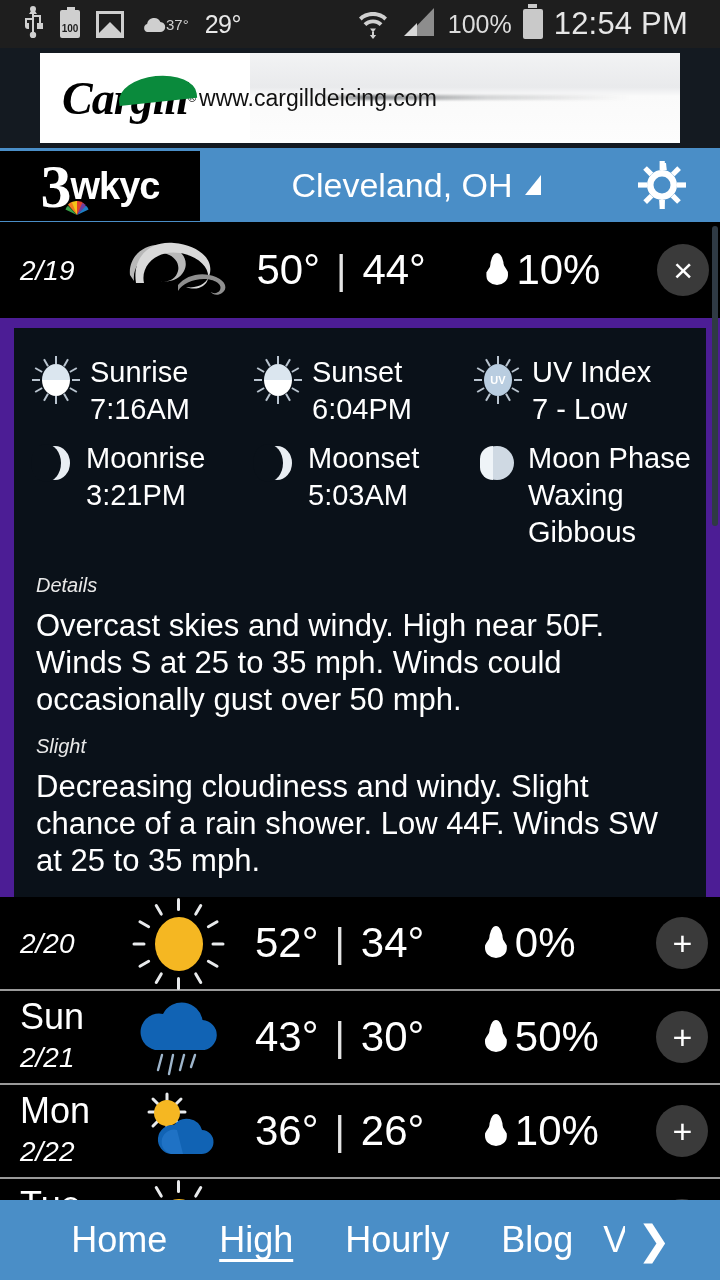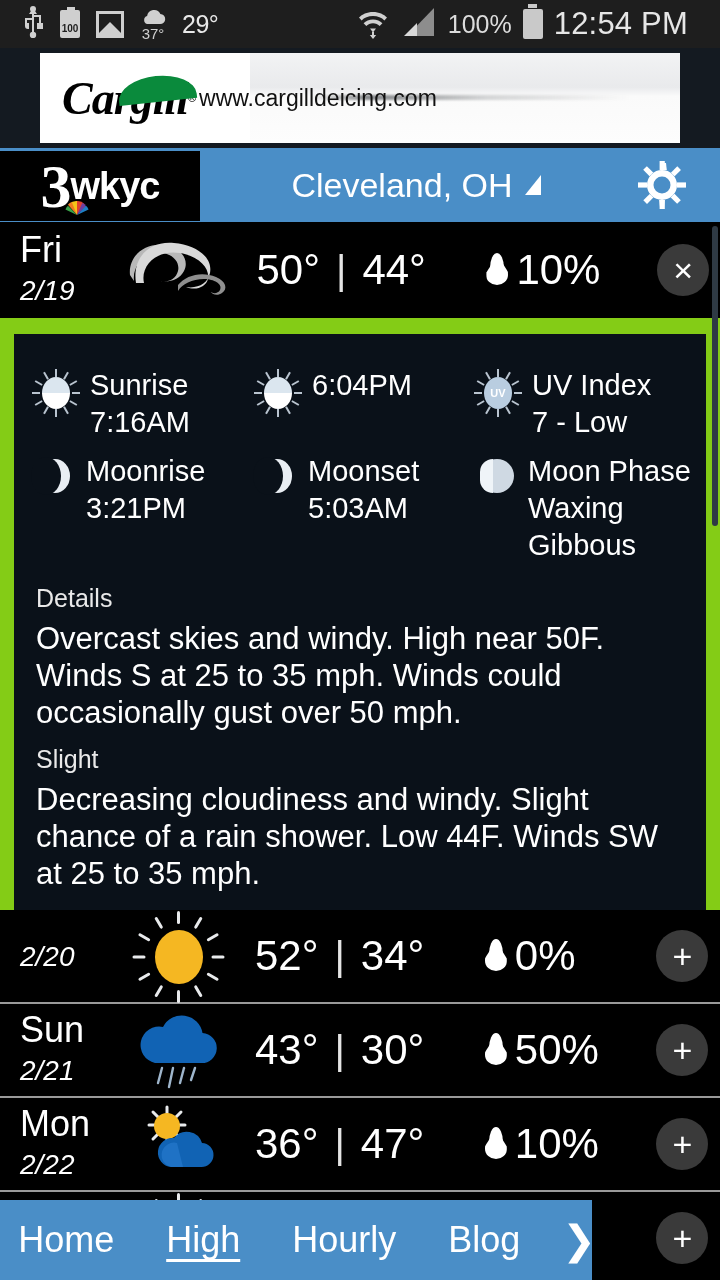--- a/index.html
+++ b/index.html
@@ -2,34 +2,34 @@
 <html><head>
 <meta charset="utf-8">
 <style>
   * { box-sizing: border-box; margin: 0; padding: 0; }
   html, body {
     width: 720px; height: 1280px;
     background: #000;
     font-family: "Liberation Sans", sans-serif;
     overflow: hidden;
   }
-  #app { position: relative; width: 720px; height: 1280px; background: #84cc16; }
+  #app { position: relative; width: 720px; height: 1280px; background: #4c1d95; }
 
   
   .statusbar {
     position: absolute; top: 0; left: 0; width: 720px; height: 48px;
     background: #1e1e1e; display: flex; align-items: center;
     color: #d8d8d8;
   }
   .sb-left { display: flex; align-items: center; gap: 16px; padding-left: 22px; }
   .sb-right { display: flex; align-items: center; gap: 11px; margin-left: auto; padding-right: 32px; }
   .sb-temp { font-size: 25px; font-weight: normal; color: #e8e8e8; letter-spacing: -.5px;}
   .sb-pct { font-size: 25px; color: #dcdcdc; }
   .sb-clock { font-size: 31px; color: #e6e6e6; letter-spacing: .2px; }
-  .cloudtemp { display: flex; flex-direction: column; align-items: center; line-height: 1; }
+  .cloudtemp { display: flex; align-items: center; line-height: 1; }
   .cloudtemp .ct-t { font-size: 15px; color: #cfcfcf; margin-top: 1px; }
   .battery-num {
     width: 20px; height: 28px; border: 2px solid #cfcfcf; border-radius: 2px;
     position: relative; display: flex; align-items: flex-end; justify-content: center;
     font-size: 10px; font-weight: bold; color: #1e1e1e; background: #cfcfcf;
   }
   .battery-num:before {
     content: ""; position: absolute; top: -5px; left: 5px; width: 8px; height: 3px; background: #cfcfcf;
   }
   .battery-num span { line-height: 11px; padding-bottom: 2px; }
@@ -111,51 +111,51 @@
     content:""; position:absolute; left:0; top:0; width:22px; height:30px; background:#fff;
     border-radius: 50% 50% 50% 50% / 66% 66% 34% 34%;
     clip-path: polygon(50% 0, 100% 58%, 100% 100%, 0 100%, 0 58%);
   }
   .drop:after{
     content:""; position:absolute; left:4px; top:-2px; width:14px; height:20px; background:#fff;
     border-radius: 60% 60% 50% 50% / 90% 90% 30% 30%;
   }
 
   
-  .detail { background: #0a1119; margin: 16px 14px 0 14px; padding: 27px 0 18px 0; }
+  .detail { background: #0a1119; margin: 10px 14px 0 14px; padding: 20px 0 18px 0; }
   .astro-row { display: flex; padding: 0 4px; }
   .astro-cell { display: flex; align-items: flex-start; gap: 10px; padding: 6px 0 6px 14px; }
   .astro-cell.c1 { width: 222px; }
   .astro-cell.c2 { width: 220px; }
   .astro-cell.c3 { flex: 1; }
   .astro-txt { color: #fff; font-size: 29px; line-height: 37px; }
   .sun-ic { width: 48px; height: 48px; position: relative; flex: none; margin-top: 2px; }
   .sun-core { position:absolute; left: 10px; top: 8px; width: 28px; height: 32px; border-radius: 50%;
     background: linear-gradient(180deg,#dbe6ef 0%,#dbe6ef 50%,#ffffff 50%,#ffffff 100%); }
   .sun-core.uv { background:#b9cde0; display:flex;align-items:center;justify-content:center;
      font-size:11px;color:#fff;font-weight:bold; }
   .ray { position:absolute; background:#b9c4cf; width:2px; height:8px; left:23px; top:0; transform-origin: 1px 24px; }
   .moon-ic { width: 44px; height: 44px; position: relative; flex: none; margin-top: 4px; }
   .cres { position:absolute; left:8px; top:2px; width:30px; height:34px; border-radius:50%; background:#e9eef3; }
   .cres:after { content:""; position:absolute; left:-9px; top:-2px; width:30px; height:38px; border-radius:50%; background:#0a1119; }
   .gib { position:absolute; left:6px; top:2px; width:34px; height:34px; border-radius:50%; background:#cfd9e3; }
   .gib:after{ content:""; position:absolute; left:0; top:0; width:13px;height:34px;
       background:#eff4f8; border-radius: 34px 0 0 34px; }
   .det-sec { padding: 6px 22px 0 22px; }
-  .det-h { color: #e9e9e9; font-size: 25px; line-height: 44px; }
+  .det-h { color: #e9e9e9; font-size: 20px; line-height: 44px; font-style: italic; }
   .det-p { color: #fff; font-size: 31px; line-height: 37px; }
 
   
   .wi { width: 104px; height: 86px; position: relative; }
   .wi-sun-c { position:absolute; left: 28px; top: 17px; width: 48px; height: 54px; border-radius: 50%; background:#f5b722; }
   .wi-ray { position:absolute; background:#e8eaec; width:3px; height:13px; left:50px; top:-2px; transform-origin: 1.5px 46px; border-radius:2px;}
 
   
   .nav {
-    position: absolute; bottom: 0; left: 0; width: 592px; height: 80px;
+    position: absolute; bottom: 0; left: 0; width: 720px; height: 80px;
     background: #4a8ec7; display: flex; align-items: center; justify-content: center; gap: 8px;
   }
   .nav-item { color: #fff; font-size: 36px; padding: 0 22px; white-space: nowrap; }
   .nav-item.active { text-decoration: underline; text-underline-offset: 7px; }
   .nav-chev { color:#fff; font-size: 40px; font-weight: 300; margin-left: 4px; }
   .nav-cut { color:#fff; font-size:36px; width: 22px; overflow:hidden; }
 
   .scrollbar { position:absolute; right:2px; top:226px; width:6px; height:300px; background:#2f3a44; border-radius:3px; }
 </style>
 </head>
@@ -264,21 +264,20 @@
         </g>
         <circle cx="26" cy="26" r="8.5" fill="#4a8ec7"></circle>
       </svg>
     </div>
   </div>
 
   <div style="position:absolute; top:222px; left:0; width:720px;">
 
     <div class="row expanded">
       <div class="r-date">
-        <div class="r-day">Fri</div>
         <div class="r-dt">2/19</div>
       </div>
       <div class="r-icon">
         <svg width="110" height="70" viewBox="0 0 110 70">
           <path fill="#b8b8b8" d="M10 46 C8 30 22 16 38 18 C50 19.5 56 28 54 36 C52 44 44 48 36 46 C46 48 56 44 60 36 C66 24 56 12 40 10 C20 7.5 4 22 6 40 Z"></path>
           <path fill="#d9d9d9" d="M20 48 C16 30 34 14 56 18 C76 21.5 86 34 84 44 C82 52 72 56 62 52 C74 54 84 48 86 38 C89 22 72 10 50 8 C24 5.5 8 24 12 48 Z"></path>
           <path fill="#8f8f8f" d="M54 50 C62 40 78 36 92 42 C102 46 104 54 98 58 C94 61 88 60 86 56 C88 59 94 59 96 55 C99 49 90 44 80 44 C68 44 58 49 54 56 Z"></path>
         </svg>
       </div>
       <div class="r-temps">
@@ -328,20 +327,21 @@
             <span class="ray" style="transform:rotate(120deg)"></span>
               <span class="ray" style="transform:rotate(150deg)"></span>
             <span class="ray" style="transform:rotate(180deg)"></span>
               <span class="ray" style="transform:rotate(210deg)"></span>
             <span class="ray" style="transform:rotate(240deg)"></span>
               <span class="ray" style="transform:rotate(270deg)"></span>
             <span class="ray" style="transform:rotate(300deg)"></span>
               <span class="ray" style="transform:rotate(330deg)"></span>
           </span>
           <span class="astro-txt">
+            <div>Sunset</div>
             <div>6:04PM</div>
           </span>
         </div>
         <div class="astro-cell c3">
           <span class="sun-ic">
             <span class="sun-core uv">UV</span>
             <span class="ray" style="transform:rotate(0deg)"></span>
               <span class="ray" style="transform:rotate(30deg)"></span>
             <span class="ray" style="transform:rotate(60deg)"></span>
               <span class="ray" style="transform:rotate(90deg)"></span>
@@ -484,21 +484,21 @@
               <line x1="54" y1="38" x2="49" y2="33"></line>
           </g>
           <circle cx="40" cy="25" r="13" fill="#f5b722"></circle>
           <path fill="#1163b4" d="M44 66 h30 a12 12 0 0 0 1 -24 A16 16 0 0 0 47 37 A12 12 0 0 0 44 66z"></path>
           <path fill="#2c7fd4" d="M44 66 h12 l-6 -24 a12 12 0 0 0 -6 24z" opacity=".55"></path>
         </svg>
       </div>
       <div class="r-temps">
         <span class="r-hi">36°</span>
         <span class="r-bar">|</span>
-        <span class="r-lo">47°</span>
+        <span class="r-lo">26°</span>
       </div>
       <div class="r-pop">
         <span class="drop"></span>
         <span>10%</span>
       </div>
       <div class="r-act">
         <span class="circ-btn">+</span>
       </div>
     </div>
 

